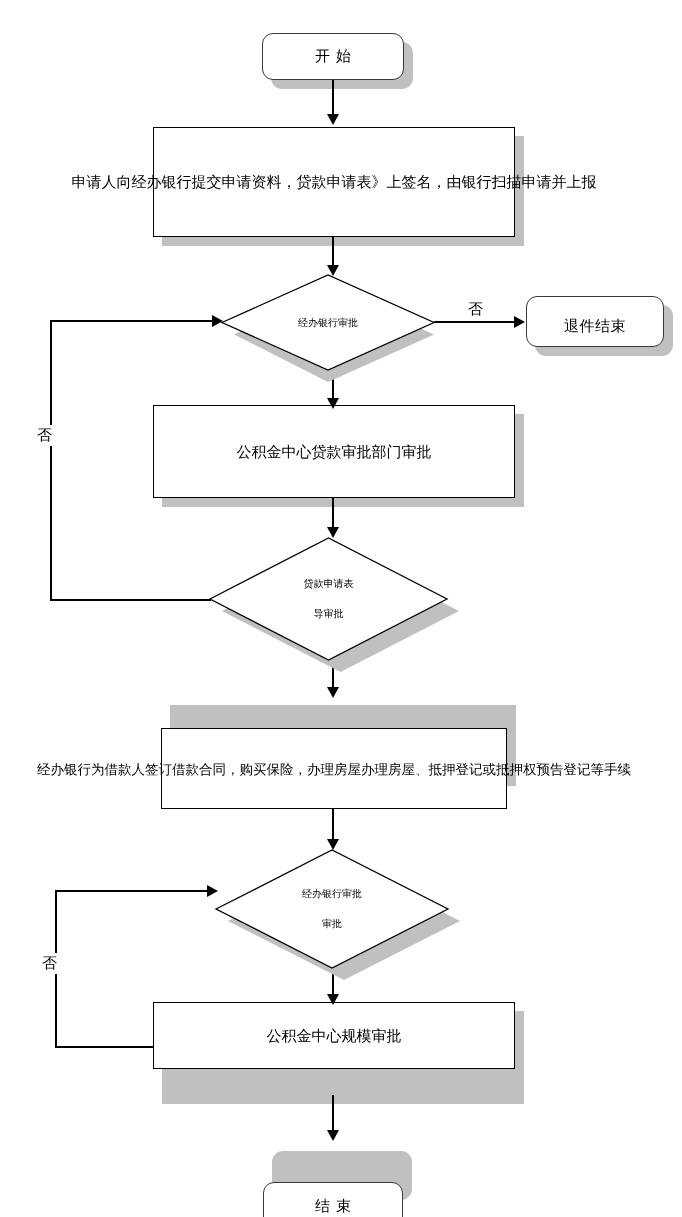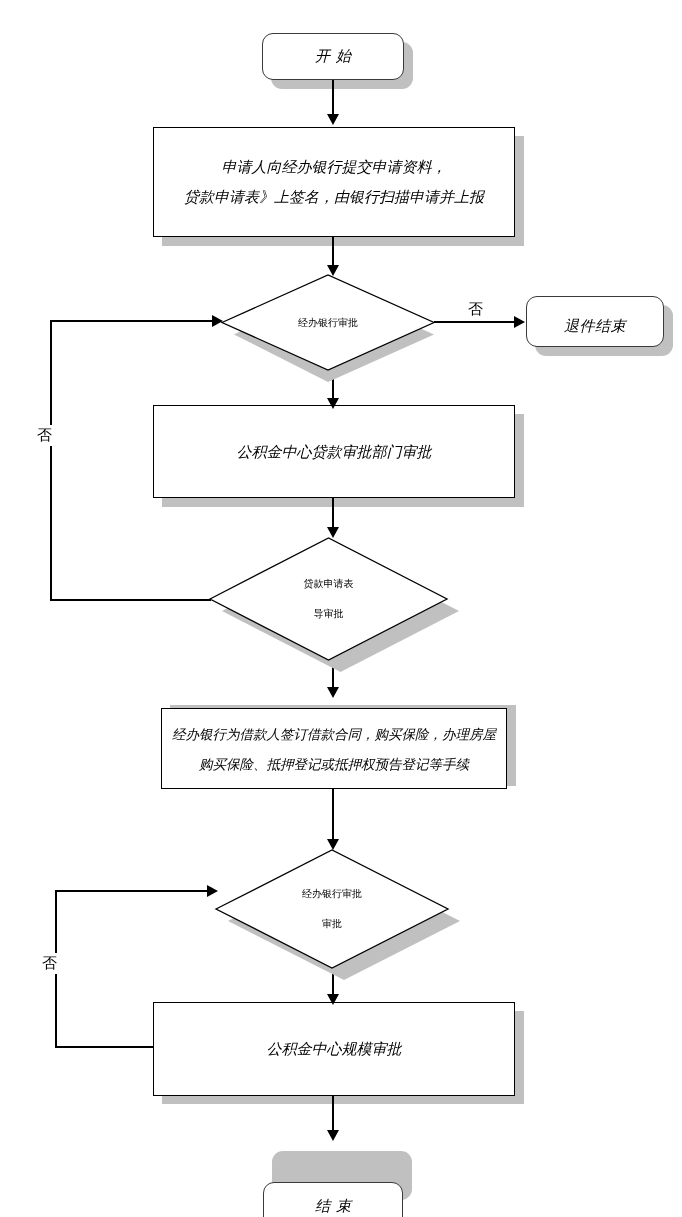--- a/index.html
+++ b/index.html
@@ -36,36 +36,34 @@
   }
   .terminator {
     border: 1.4px solid #3a3a3a;
     border-radius: 11px;
     font-size: 15px;
     letter-spacing: 0.5px;
   }
   .terminator .txt {
     letter-spacing: 6px;
     padding-left: 6px;
-    font-style: italic;
   }
   .terminator.tight .txt {
     letter-spacing: 0.5px;
     padding-left: 0;
     margin-top: 10px;
   }
   .shadow.round {
     border-radius: 11px;
   }
   .process {
     border: 1.3px solid #000000;
     font-size: 15px;
     line-height: 30px;
-    flex-direction: column;
-    font-style: italic;
+    flex-direction: row;
   }
   .process .line {
     white-space: nowrap;
   }
   .process.small {
     font-size: 13.5px;
     line-height: 30px;
   }
   
   .diamond-wrap {
@@ -194,44 +192,44 @@
   <div class="ln h" style="left:50px; top:599px; width:161px;"></div>
   <div class="ln v" style="left:50px; top:320px; height:280px;"></div>
   <div class="ln h" style="left:50px; top:320px; width:165px;"></div>
   <div class="arrow right" style="left:212px; top:315px;"></div>
   <div class="edge-label" style="left:35px; top:425px; background:#ffffff; padding:1px 2px;">否</div>
 
   <div class="ln v" style="left:332px; top:660px; height:32px;"></div>
   <div class="arrow down" style="left:327px; top:687px;"></div>
 
   <div class="shadow" style="left:170px; top:705px; width:346px; height:81px;"></div>
-  <div class="node process small" style="left:161px; top:708px; width:346px; height:81px;">
+  <div class="node process small" style="left:161px; top:728px; width:346px; height:81px;">
     <span class="line">经办银行为借款人签订借款合同，购买保险，办理房屋</span>
-    <span class="line">购买保险、抵押登记或抵押权预告登记等手续</span>
+    <span class="line">办理房屋、抵押登记或抵押权预告登记等手续</span>
   </div>
 
   <div class="ln v" style="left:332px; top:777px; height:64px;"></div>
   <div class="arrow down" style="left:327px; top:839px;"></div>
 
   <div class="diamond-wrap" style="left:216px; top:850px; width:232px; height:118px;">
     <svg width="244" height="130" viewBox="0 0 244 130">
       <polygon points="12,71 128,12 244,71 128,130" fill="#c0c0c0" stroke="none"></polygon>
       <polygon points="0,59 116,0 232,59 116,118" fill="#ffffff" stroke="#000000" stroke-width="1.3"></polygon>
     </svg>
     <div class="diamond-label">
       <span class="line">经办银行审批</span>
       <span class="line">审批</span>
     </div>
   </div>
 
   <div class="ln v" style="left:332px; top:968px; height:31px;"></div>
   <div class="arrow down" style="left:327px; top:994px;"></div>
 
   <div class="shadow" style="left:162px; top:1011px; width:362px; height:93px;"></div>
-  <div class="node process" style="left:153px; top:1002px; width:362px; height:94px;">
+  <div class="node process" style="left:153px; top:1002px; width:362px; height:67px;">
     <span class="line">公积金中心规模审批</span>
   </div>
 
   <div class="ln h" style="left:55px; top:1046px; width:99px;"></div>
   <div class="ln v" style="left:55px; top:890px; height:157px;"></div>
   <div class="ln h" style="left:55px; top:890px; width:155px;"></div>
   <div class="arrow right" style="left:207px; top:885px;"></div>
   <div class="edge-label" style="left:40px; top:953px; background:#ffffff; padding:1px 2px;">否</div>
 
   <div class="ln v" style="left:332px; top:1095px; height:38px;"></div>

